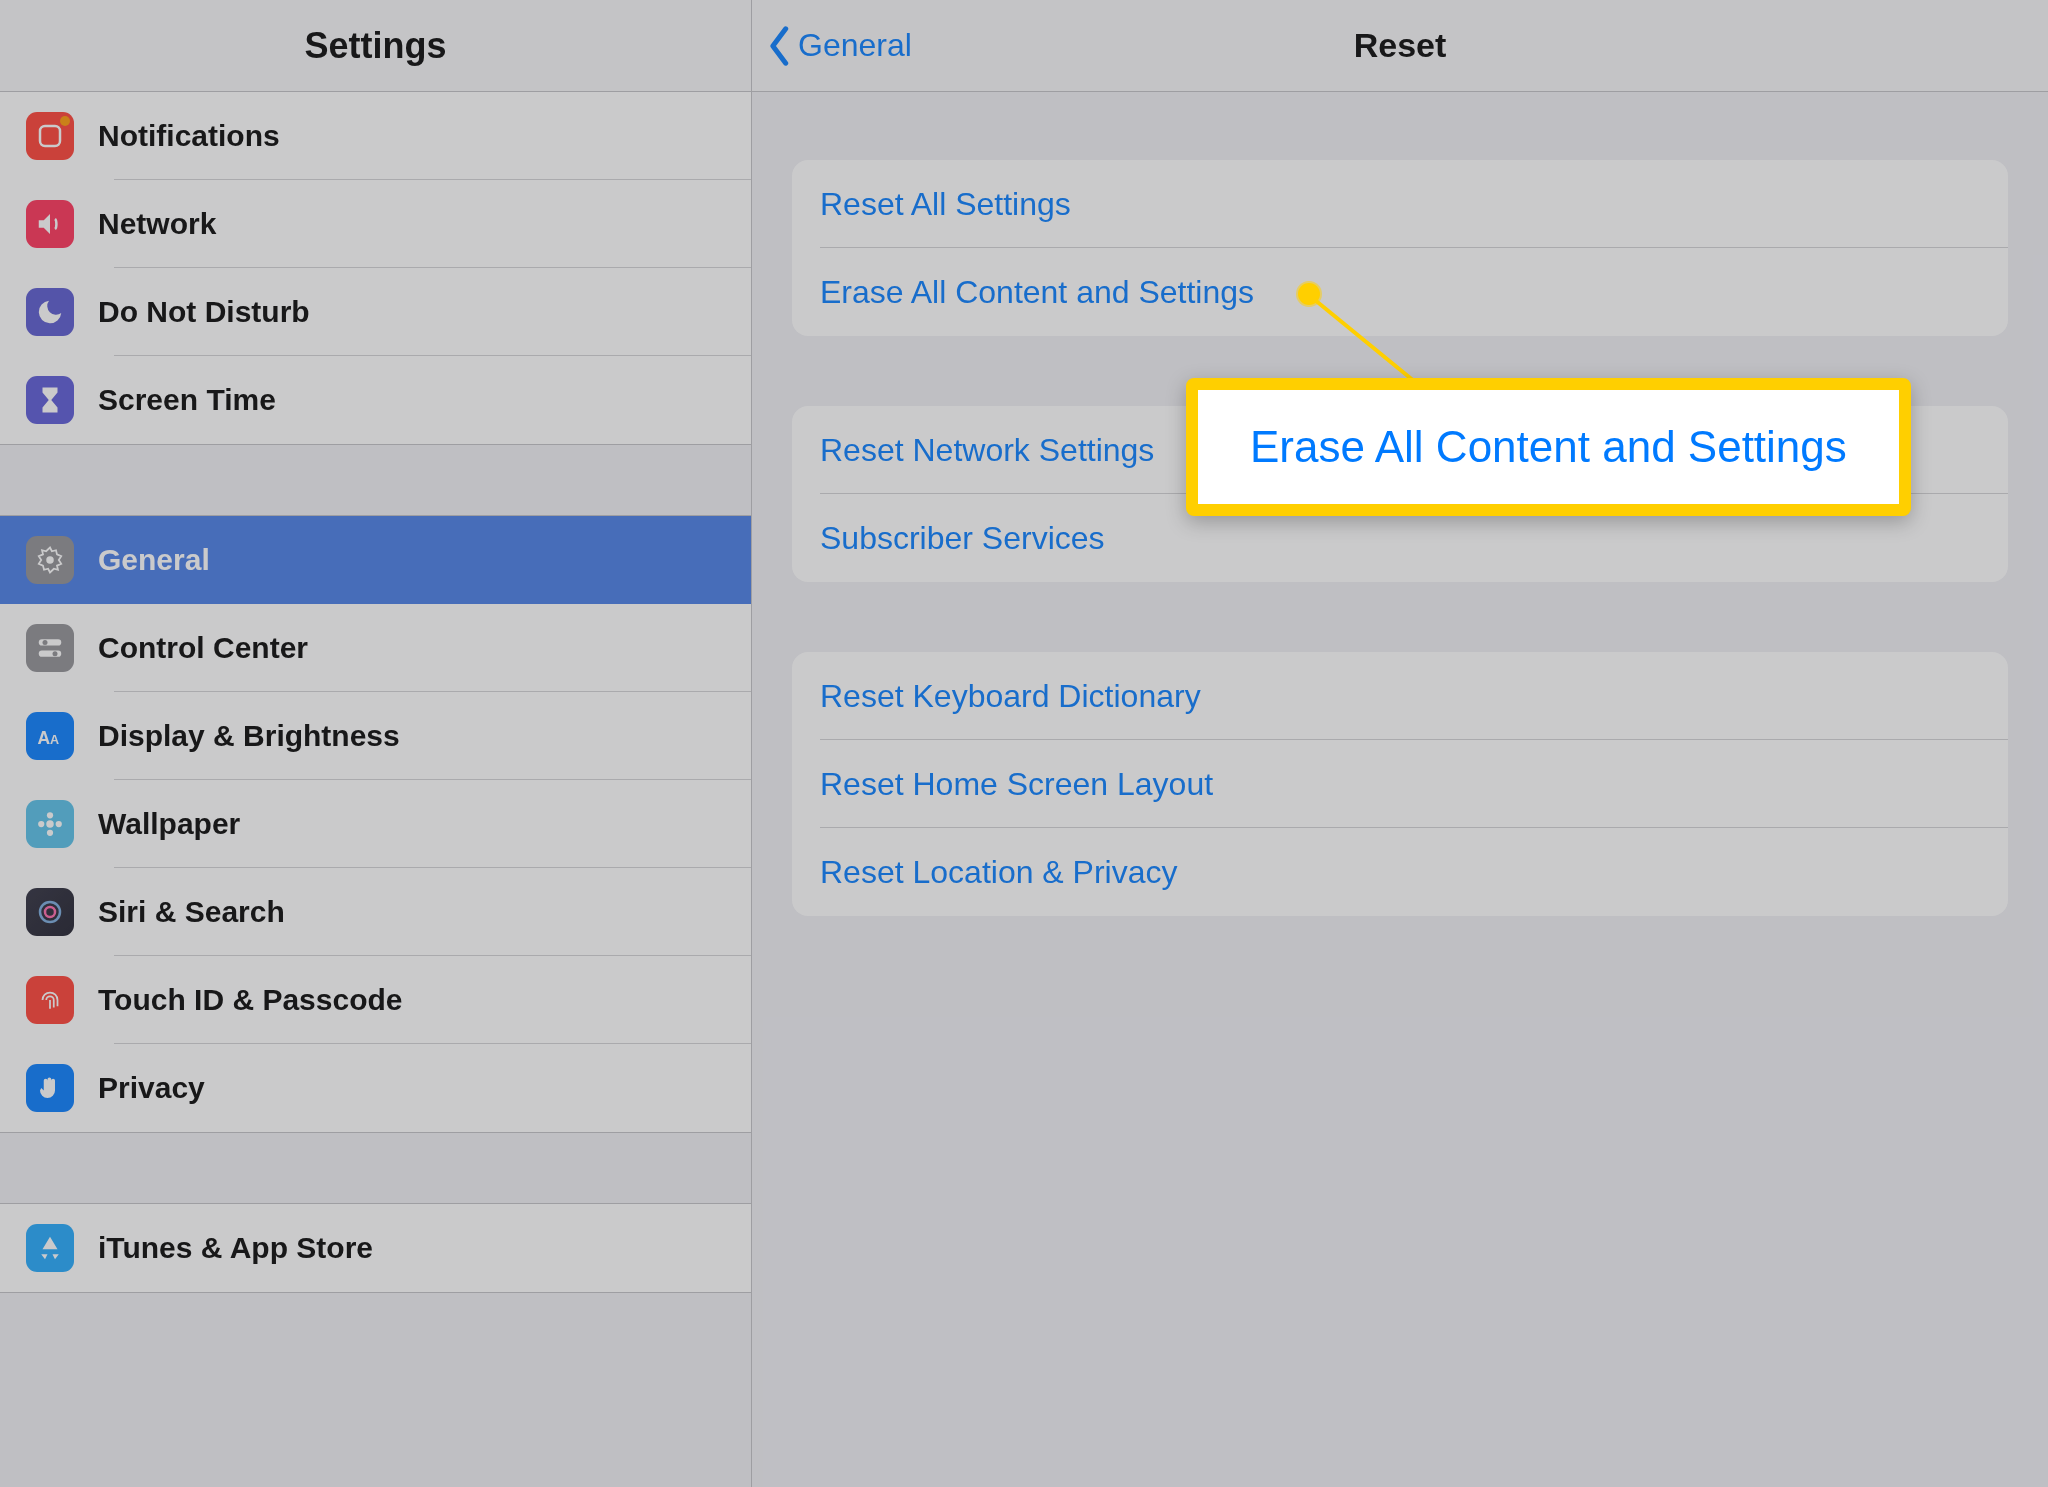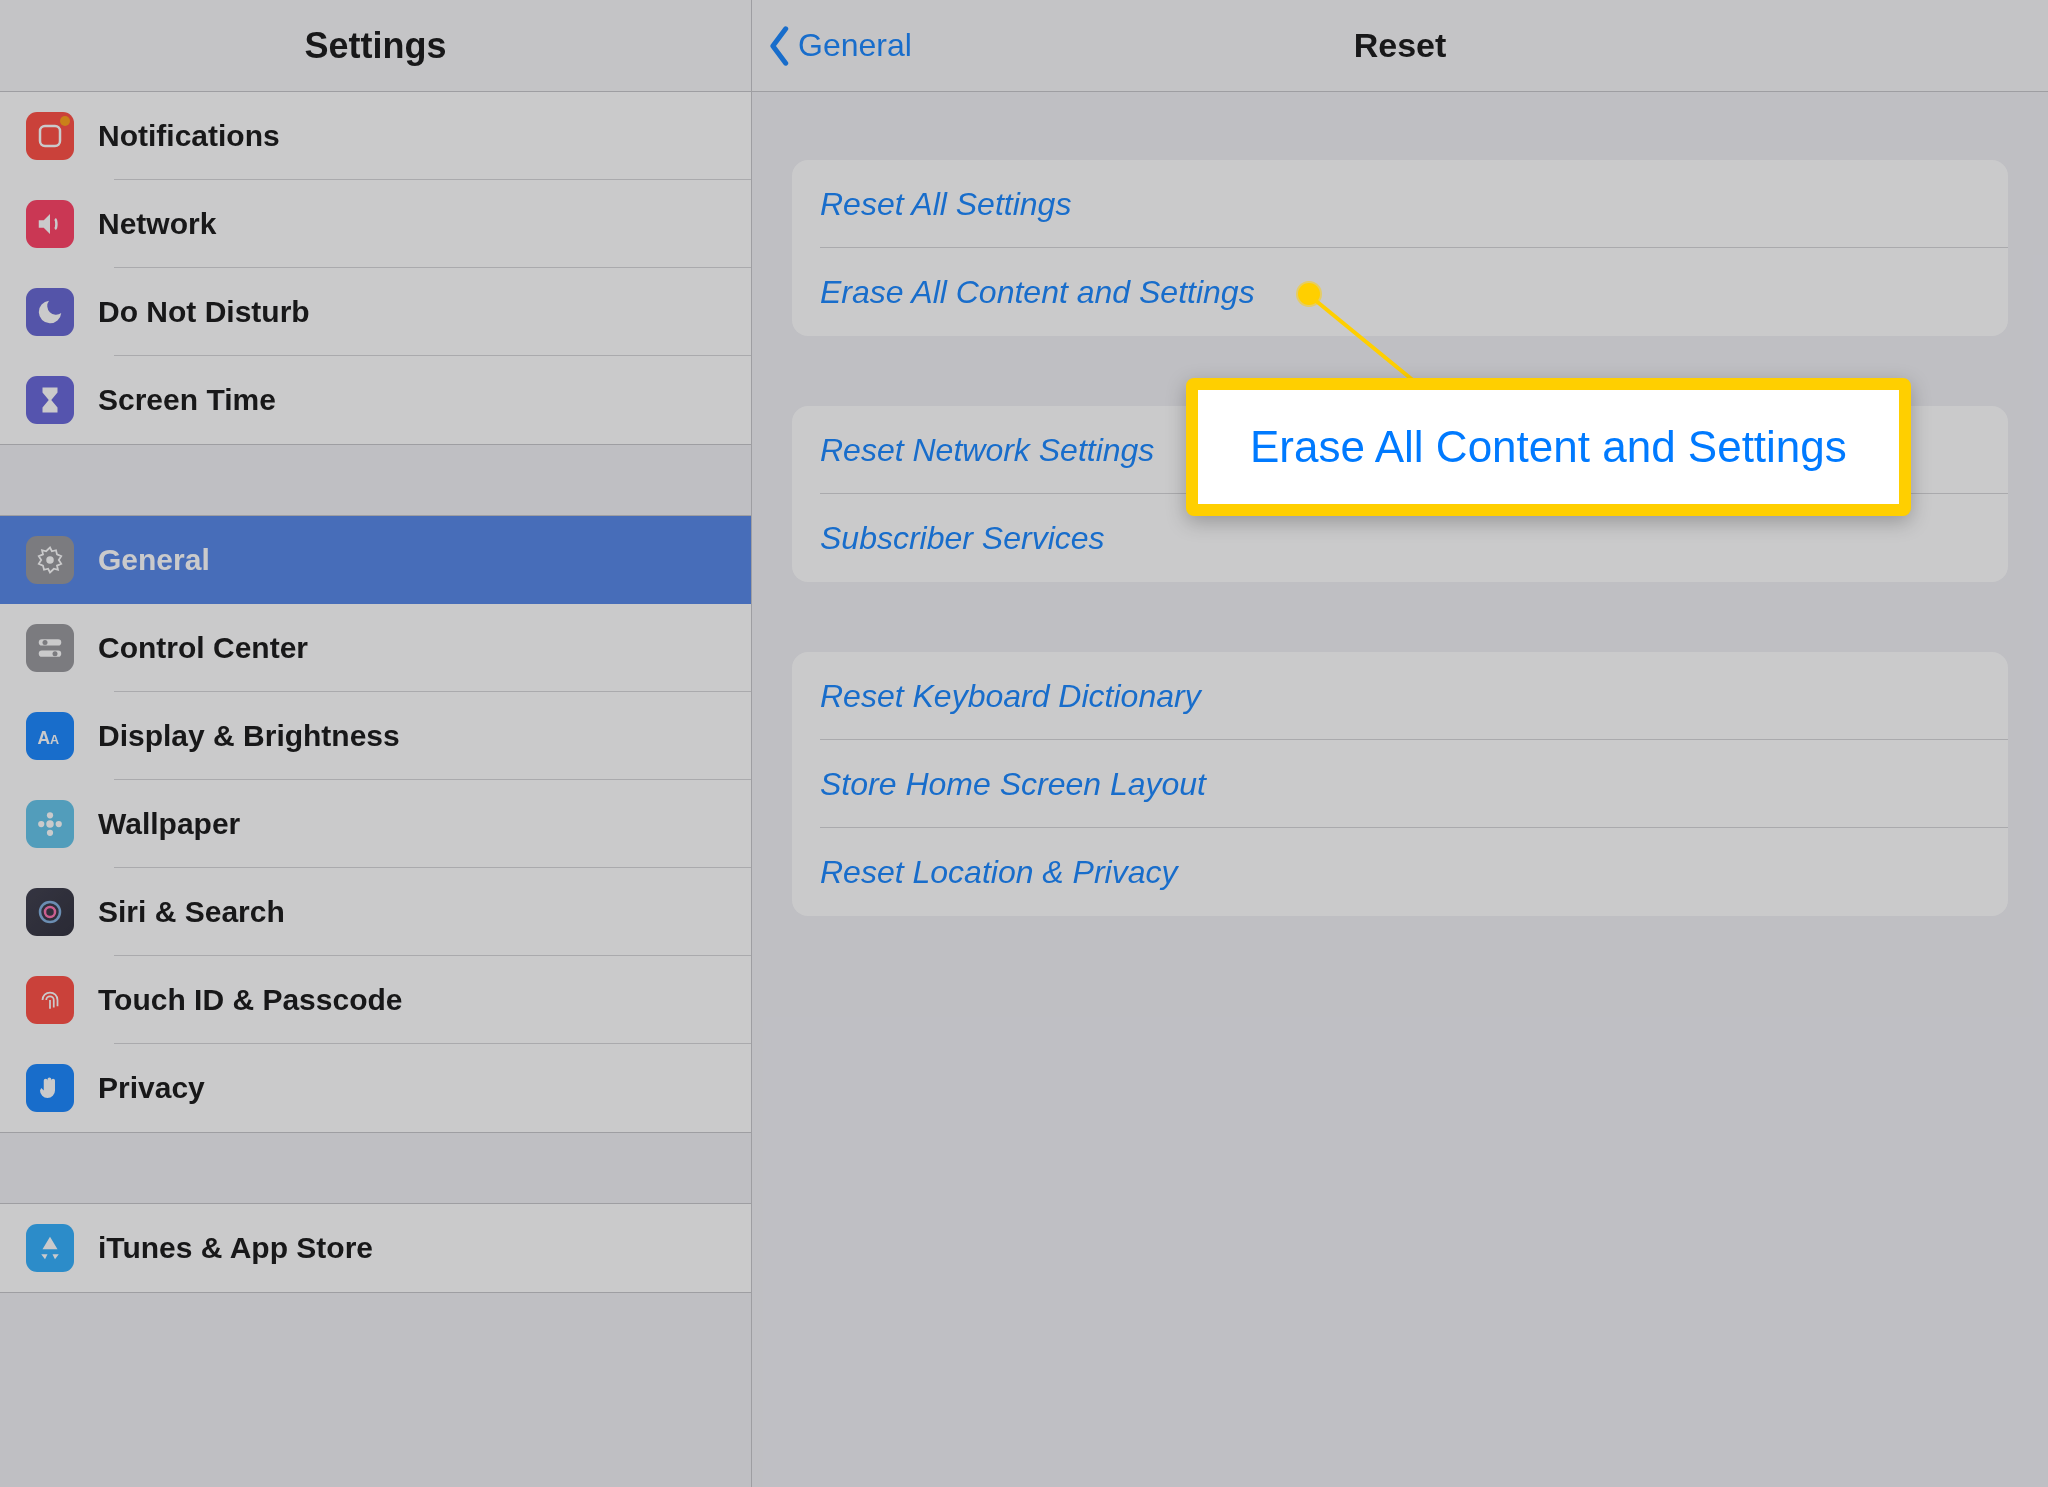--- a/index.html
+++ b/index.html
@@ -126,21 +126,20 @@
   .detail-title {
     position: absolute;
     left: 50%;
     transform: translateX(-50%);
     font-size: 34px;
     font-weight: 600;
     color: #000;
   }
   .detail-body {
     padding: 68px 40px 0 40px;
-    font-style: italic;
   }
   .dt-group {
     background: #fff;
     border-radius: 16px;
     margin-bottom: 70px;
     overflow: hidden;
   }
   .dt-item {
     height: 88px;
     display: flex;
@@ -361,21 +360,21 @@
           </div>
         <div class="dt-item">
             <span>Subscriber Services</span>
           </div>
       </div>
       <div class="dt-group">
         <div class="dt-item">
             <span>Reset Keyboard Dictionary</span>
           </div>
         <div class="dt-item">
-            <span>Store Home Screen Layout</span>
+            <span>Reset Home Screen Layout</span>
           </div>
         <div class="dt-item">
             <span>Reset Location &amp; Privacy</span>
           </div>
       </div>
     </div>
   </div>
 </div>
 
 <div class="dim"></div>

